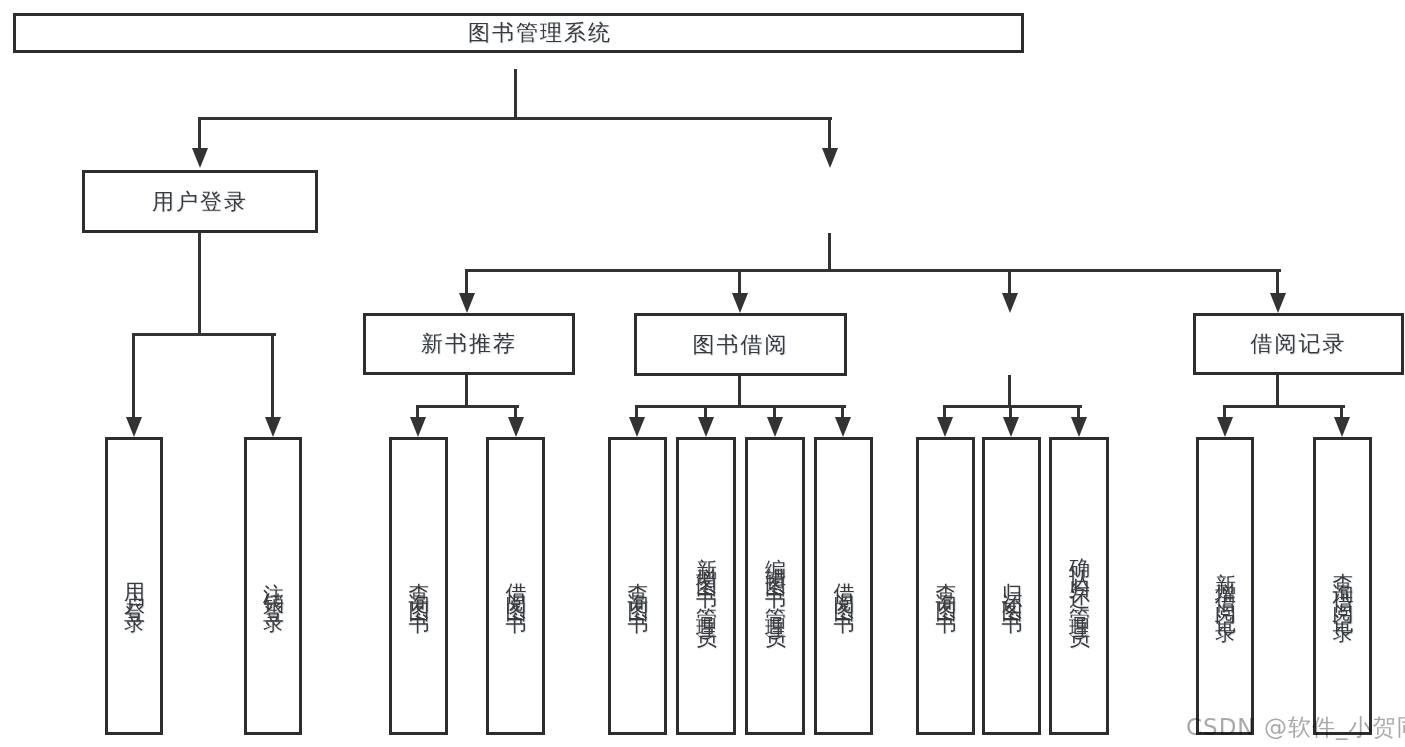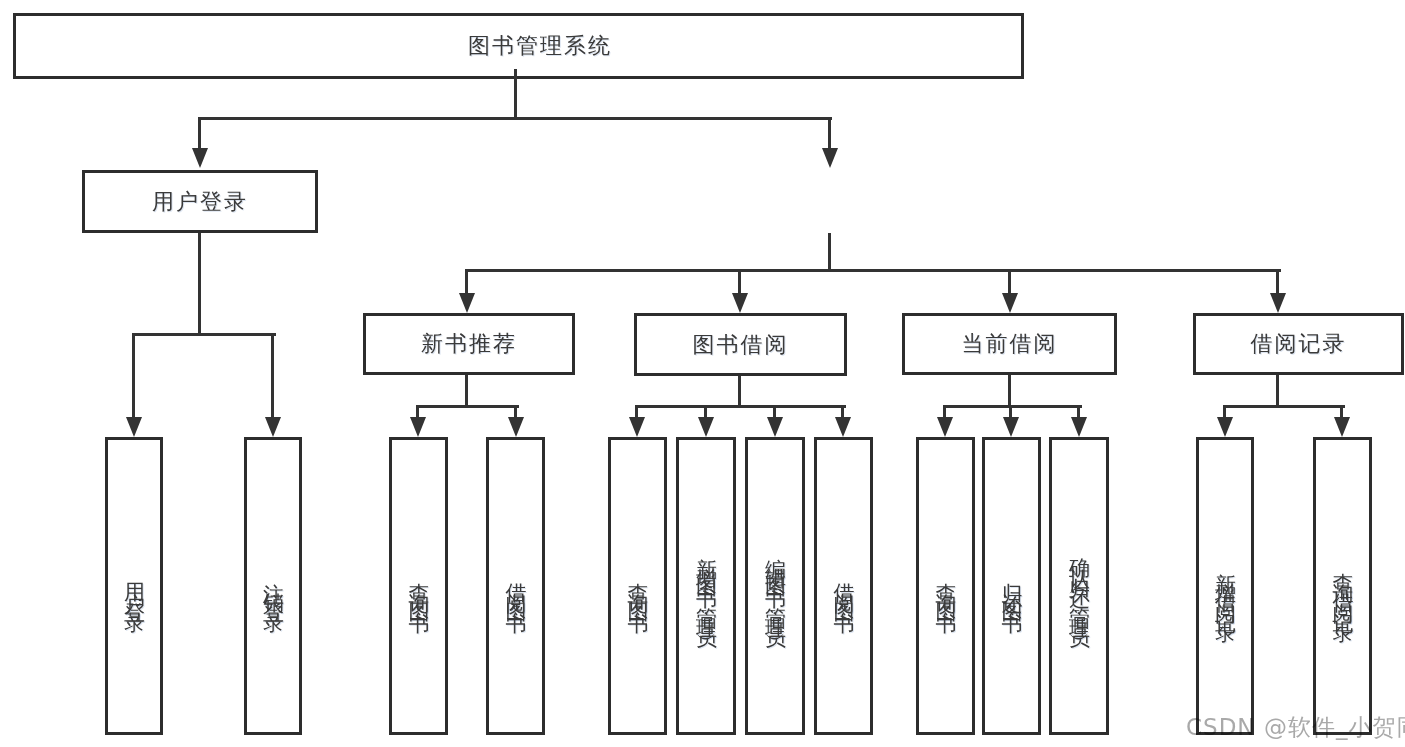--- a/index.html
+++ b/index.html
@@ -64,36 +64,33 @@
     letter-spacing: 1px;
     mix-blend-mode: multiply;
     white-space: nowrap;
   }
 </style>
 </head>
 <body>
 
 <div class="canvas">
 
-  <div class="box" style="left:13px; top:13px; width:1011px; height:66px;padding-left:43px;">
+  <div class="box" style="left:13px; top:13px; width:1011px; height:40px;padding-left:43px;">
     <span>图书管理系统</span>
   </div>
 
   <div class="box" style="left:82px; top:170px; width:236px; height:63px;">
     <span>用户登录</span>
   </div>
 
   <div class="box" style="left:363px; top:313px; width:212px; height:62px;">
     <span>新书推荐</span>
   </div>
   <div class="box" style="left:634px; top:313px; width:213px; height:63px;">
     <span>图书借阅</span>
-  </div>
-  <div class="box" style="left:902px; top:313px; width:215px; height:62px;">
-    <span>当前借阅</span>
   </div>
   <div class="box" style="left:1172px; top:313px; width:211px; height:62px;margin-left:21px;">
     <span>借阅记录</span>
   </div>
 
   <div class="vbox" style="left:105px; top:437px; width:58px; height:298px;">
     <span class="vtext">用户登录</span>
   </div>
   <div class="vbox" style="left:244px; top:437px; width:58px; height:298px;">
     <span class="vtext">注销登录</span>

